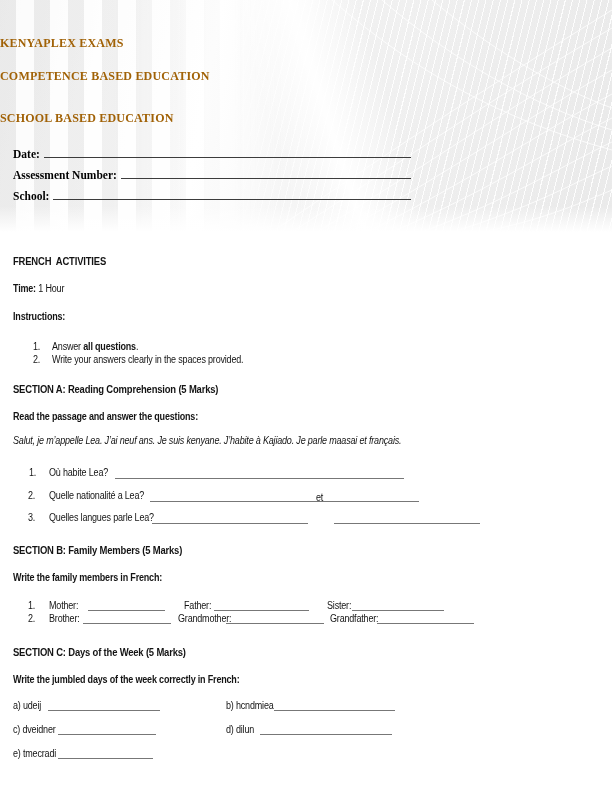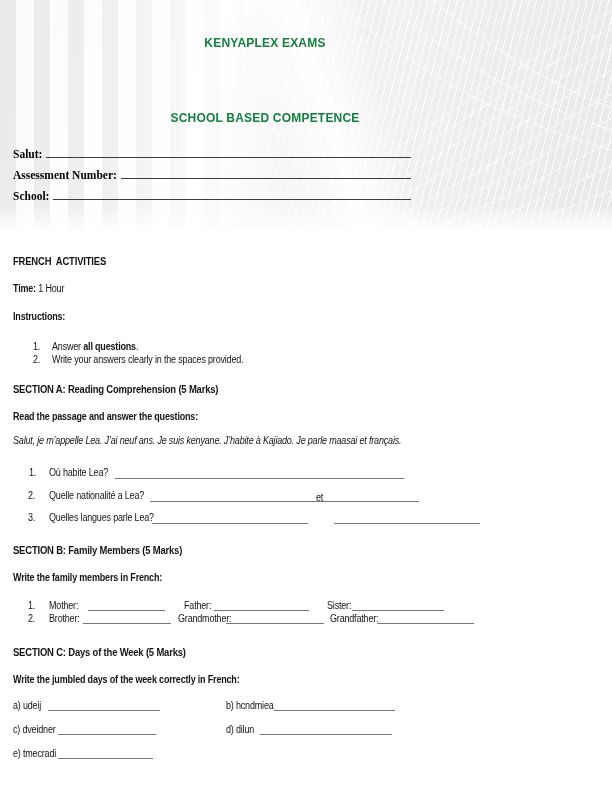--- a/index.html
+++ b/index.html
@@ -15,22 +15,22 @@
   .bg .dlines{position:absolute;left:38%;right:0;top:0;height:100%;
       background:repeating-linear-gradient(104deg,rgba(255,255,255,.85) 0 1px,rgba(228,228,228,.25) 1px 7px);
       -webkit-mask-image:linear-gradient(90deg,transparent 0,#000 28%);
       mask-image:linear-gradient(90deg,transparent 0,#000 28%);}
   .bg .wedge{position:absolute;left:0;top:0;width:100%;height:100%;
       background:linear-gradient(72deg,transparent 44%,rgba(255,255,255,.95) 53%,transparent 63%);}
   .bg .fade{position:absolute;left:0;bottom:0;width:100%;height:26px;
       background:linear-gradient(180deg,rgba(255,255,255,0),#fff);}
   .bg svg{position:absolute;right:0;top:0;}
   
-  .hdr{position:absolute;left:0;width:530px;text-align:center;
-       font-family:Liberation Sans, sans-serif;font-weight:bold;color:#15803d;
+  .hdr{position:absolute;left:0;width:530px;text-align:left;
+       font-family:Liberation Serif, serif;font-weight:bold;color:#a16207;
        font-size:12px;line-height:14px;letter-spacing:.2px;}
   .frow{position:absolute;left:13px;width:398px;display:flex;align-items:flex-end;
         font-family:"Liberation Serif",serif;font-weight:bold;font-size:11.5px;color:#000;}
   .frow .lbl{white-space:nowrap;}
   .frow .fill{flex:1;border-bottom:1.1px solid #3c3c3c;margin:0 0 2px 4px;height:12px;}
   
   .txt{position:absolute;font-size:10px;line-height:12px;color:#141414;
        letter-spacing:-.2px;white-space:pre;transform:scaleX(.9);transform-origin:0 0;}
   .b{font-weight:bold;}
   .it{font-style:italic;}
@@ -58,24 +58,25 @@
         <path d="M210,232 C272,220 316,200 340,190"></path>
         <path d="M60,0 C140,70 230,120 340,150"></path>
         <path d="M110,0 C180,60 260,105 340,130"></path>
         <path d="M160,0 C220,50 285,88 340,108"></path>
       </g>
     </svg>
     <div class="fade"></div>
   </div>
 
   <div class="hdr" style="top:36px">KENYAPLEX EXAMS</div>
-  <div class="hdr" style="top:111px">SCHOOL BASED COMPETENCE</div>
+  <div class="hdr" style="top:69px">COMPETENCE BASED EDUCATION</div>
+  <div class="hdr" style="top:111px">SCHOOL BASED EDUCATION</div>
 
   <div class="frow" style="top:145px">
-    <span class="lbl">Salut:</span>
+    <span class="lbl">Date:</span>
     <span class="fill"></span>
   </div>
   <div class="frow" style="top:166px">
     <span class="lbl">Assessment Number:</span>
     <span class="fill"></span>
   </div>
   <div class="frow" style="top:187px">
     <span class="lbl">School:</span>
     <span class="fill"></span>
   </div>

